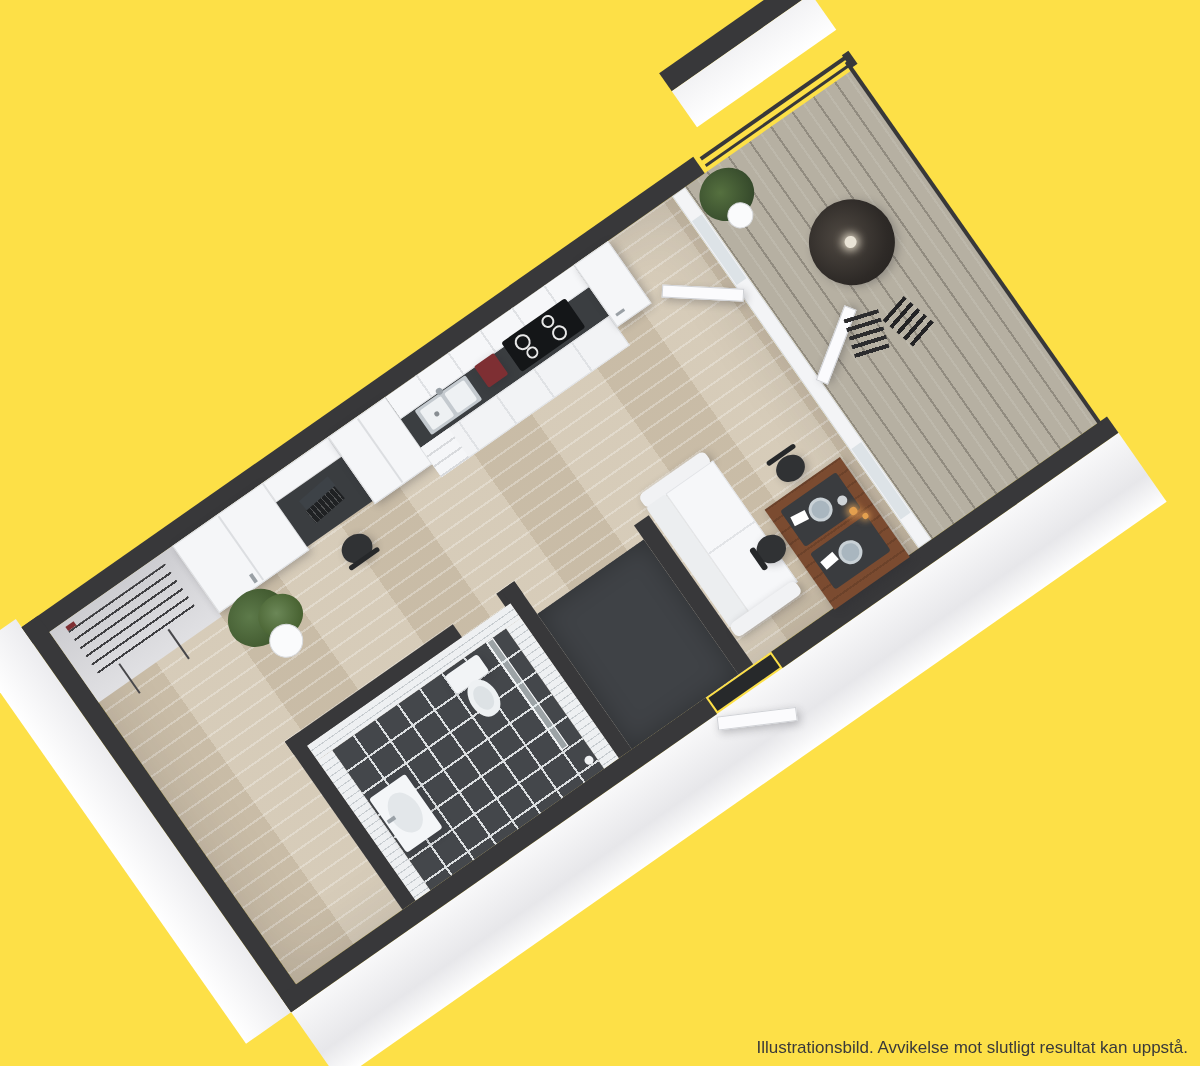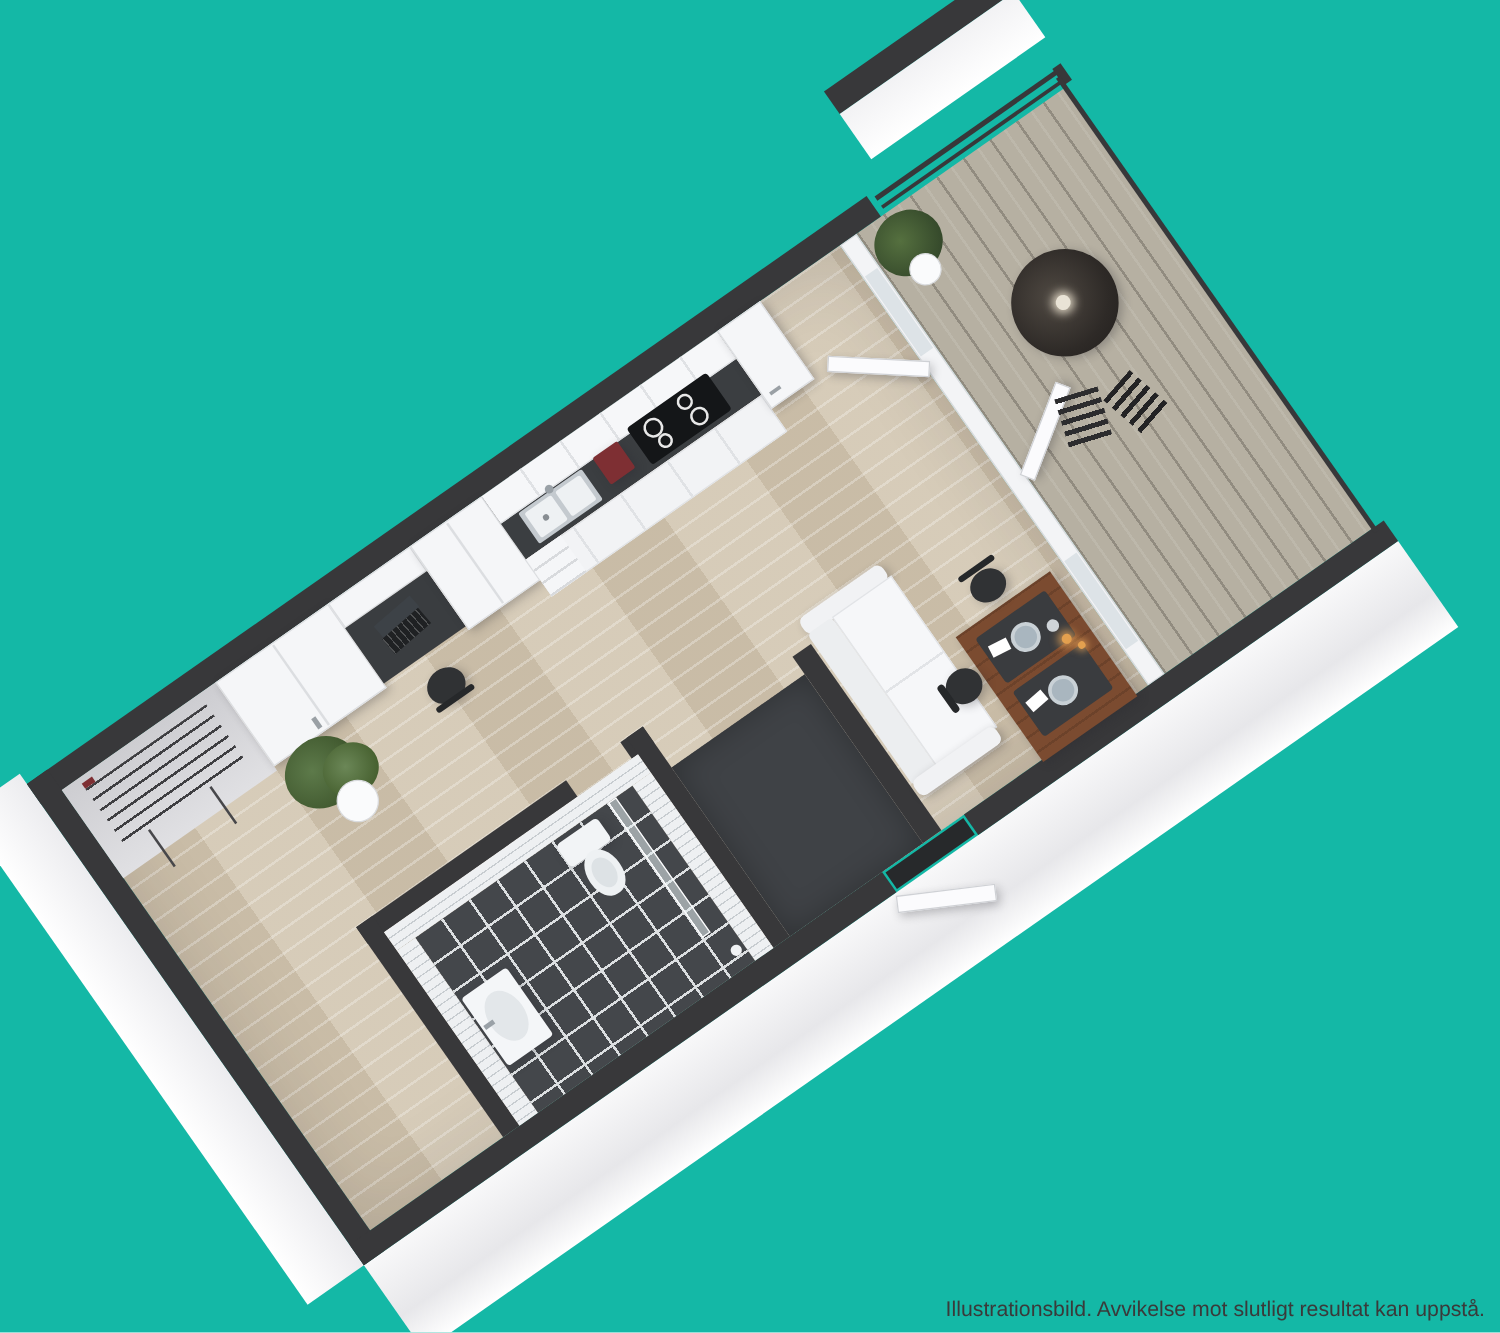--- a/index.html
+++ b/index.html
@@ -4,21 +4,21 @@
 <style>
   :root{
     --wall-top:#38383a; --wall-face:#d3d3d7; --exterior:#f6f6f8;
     --wood:#d2c6b1; --deck:#b6b0a2; --bathfloor:#44474b; --grout:#dcdfe1;
     --tile:#eef0f2; --tileline:#c7ccd0; --counter:#3b3e41; --cooktop:#141618;
     --cabinet:#f5f6f8; --cabedge:#dcdee1; --tablewood:#7b4b30; --black:#303234;
     --green:#4e6b3f; --greendark:#35492b; --red:#7e2f33; --plate:#a9b6bf;
     --entry:#3f4246; --threshold:#27292b; --caption:#3a3a3a;
   }
   html,body{margin:0;padding:0;background:#fff;}
-  #canvas{position:relative;width:1200px;height:1066px;background:#14b8a6;overflow:hidden;
+  #canvas{position:relative;width:1200px;height:1066px;background:#fde047;overflow:hidden;
           font-family:"Liberation Sans", sans-serif;}
   .abs{position:absolute;}
   #scene{position:absolute;left:65px;top:295px;width:1010px;height:470px;
          transform:rotate(-35deg);transform-origin:50% 50%;}
   .wall{background:var(--wall-top);}
   .cab{background:var(--cabinet);border:1px solid var(--cabedge);box-sizing:border-box;}
   .sh{box-shadow:2px 3px 8px rgba(40,40,45,.28);}
   .tiles{background:repeating-linear-gradient(to bottom, var(--tile) 0 6px, var(--tileline) 6px 7px);}
   .seam{background:var(--cabedge);}
   .handle{background:#9aa0a5;}

